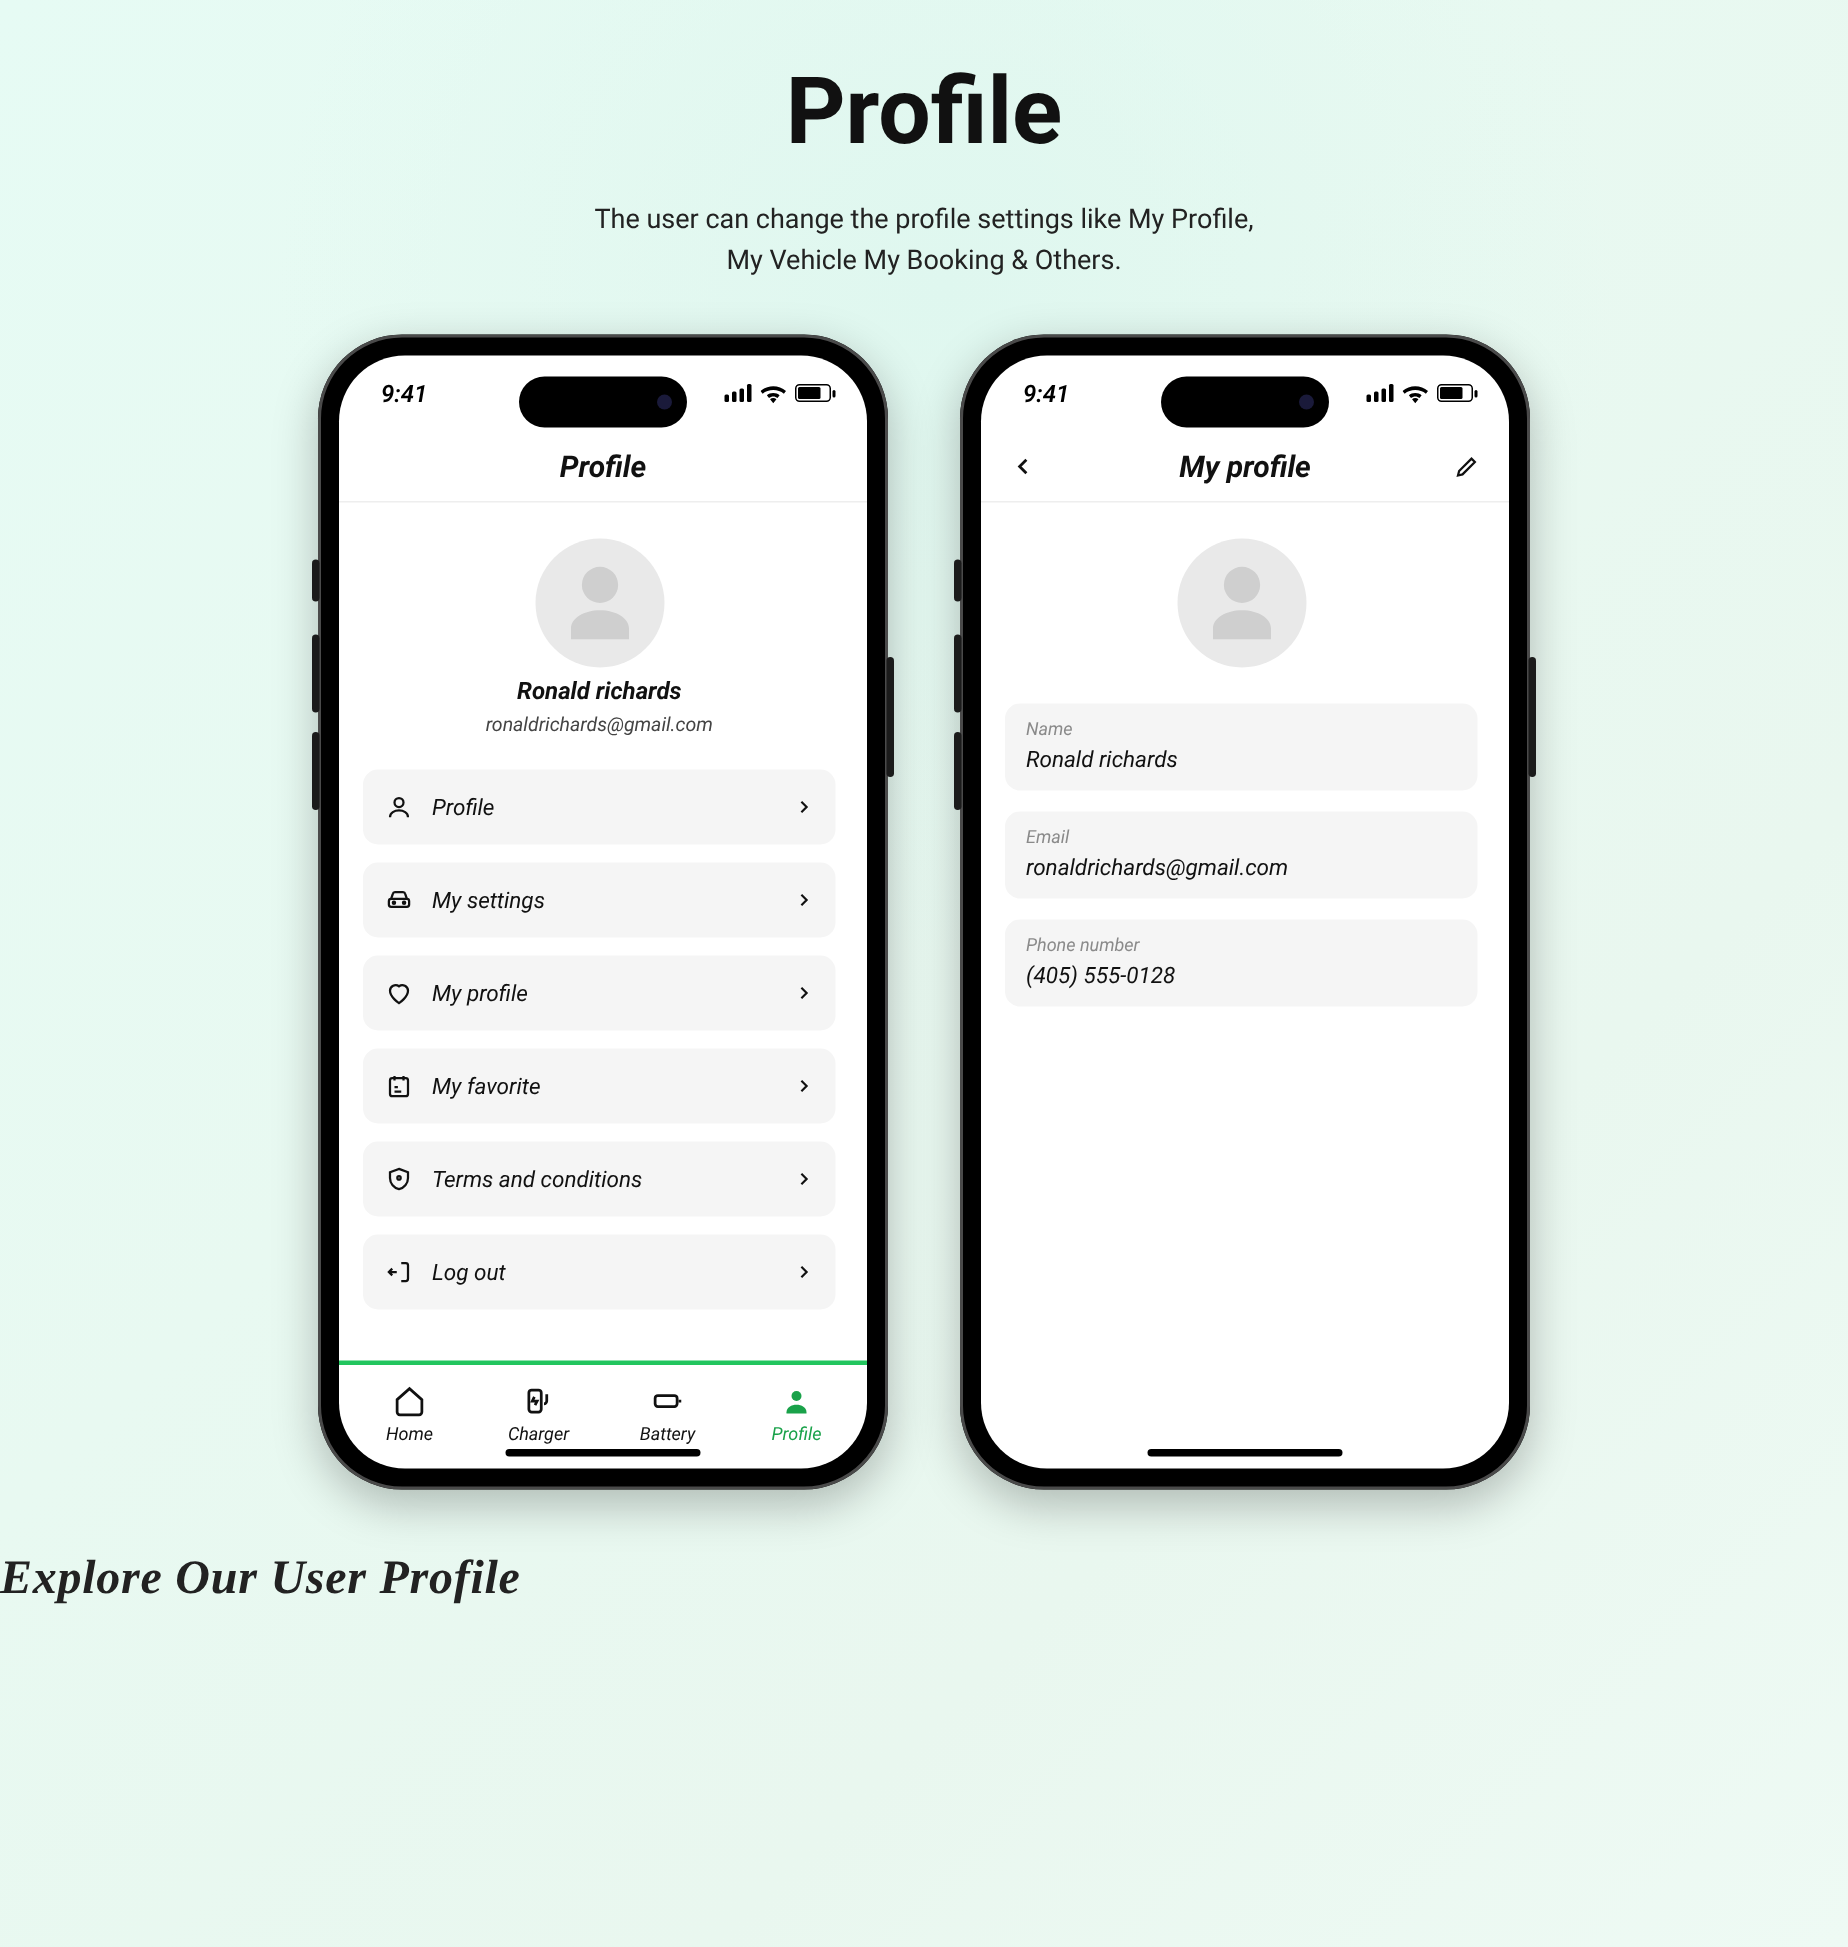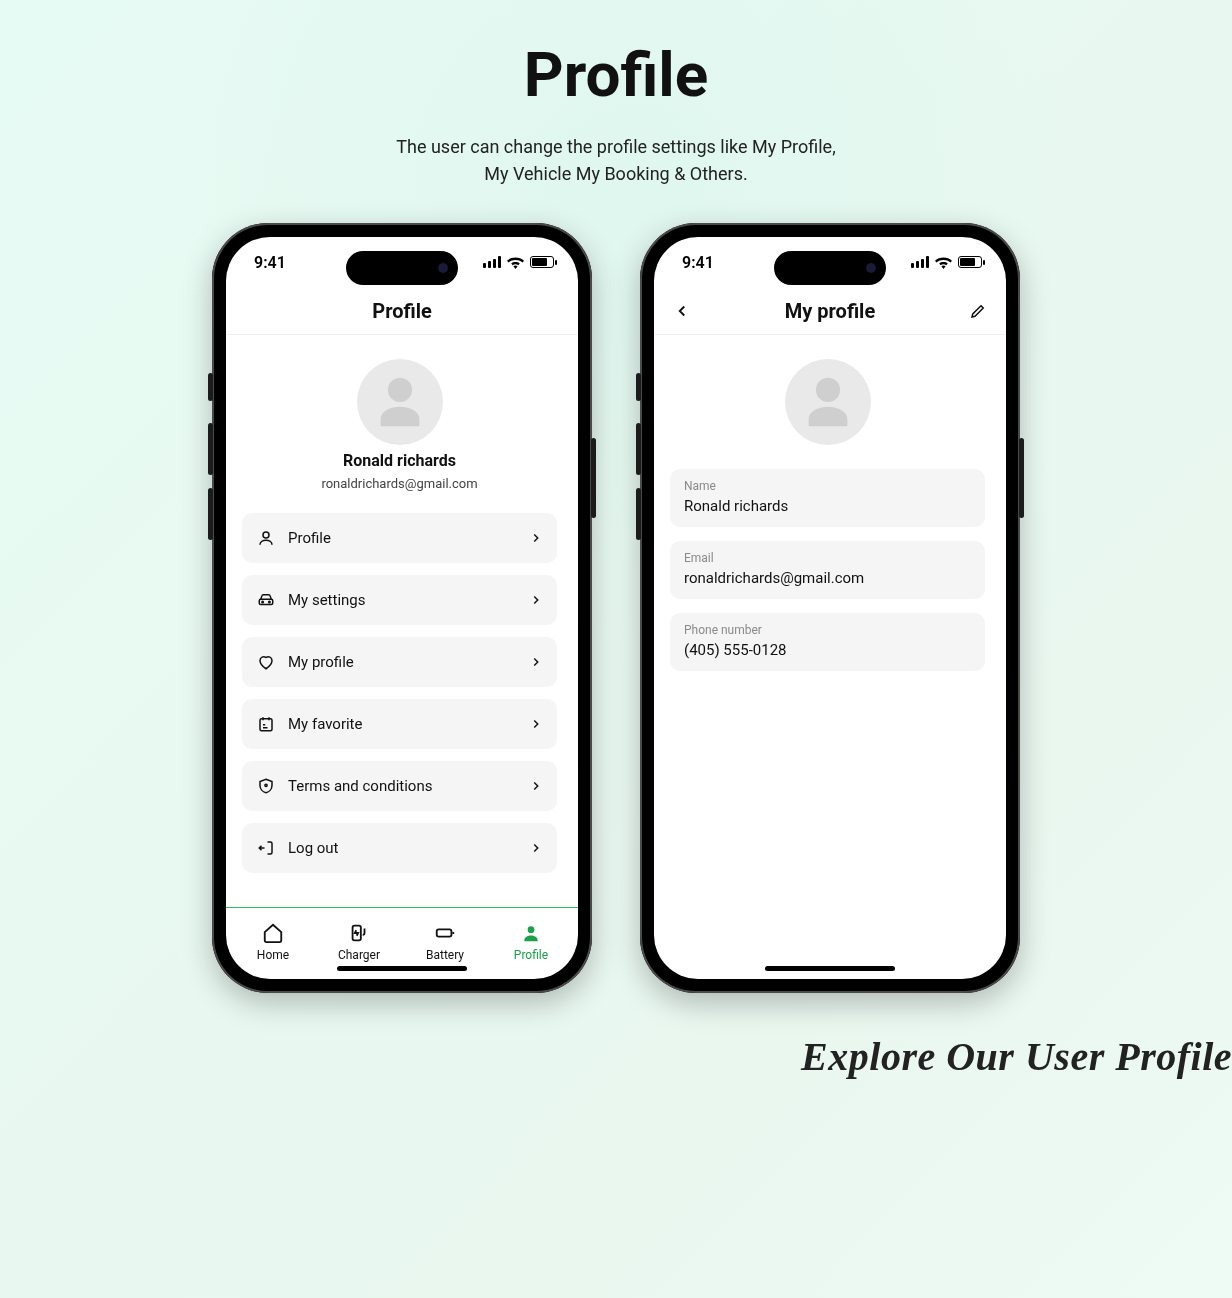--- a/index.html
+++ b/index.html
@@ -34,20 +34,21 @@
     color: #222;
     margin-top: 22px;
     line-height: 1.5;
   }
   .phones {
     position: relative; z-index: 1;
     display: flex;
     justify-content: center;
     gap: 48px;
     margin-top: 36px;
+    font-style: italic;
   }
   .phone {
     width: 380px;
     height: 770px;
     background: #000;
     border-radius: 56px;
     padding: 14px;
     position: relative;
     box-shadow: 0 10px 30px rgba(0,0,0,0.25), inset 0 0 0 2px #4a4a4a;
   }
@@ -125,41 +126,41 @@
   .menu-item {
     background:#f5f5f5; border-radius:10px; height:50px;
     display:flex; align-items:center; padding:0 14px; gap:12px;
     color:#111; font-size:15px;
   }
   .menu-item .mi-icon { width:20px; height:20px; display:flex; align-items:center; justify-content:center; color:#111;}
   .menu-item .mi-label { flex:1; }
   .menu-item .chev { color:#111; }
 
   .tabbar {
-    height:72px; border-top:1px solid #22c55e; display:flex; align-items:center; justify-content:space-around;
+    height:72px; border-top:3px solid #22c55e; display:flex; align-items:center; justify-content:space-around;
     padding:6px 4px 10px 4px;
   }
   .tab { display:flex; flex-direction:column; align-items:center; gap:4px; color:#111; font-size:12px; width:76px;}
   .tab.active { color:#1aa24a; }
   .tab .tic { width:22px; height:22px; display:flex; align-items:center; justify-content:center;}
 
   .field {
     background:#f5f5f5; border-radius:10px; padding:10px 14px 12px 14px; margin-bottom:14px;
   }
   .field .flabel { font-size:12px; color:#8a8a8a; margin-bottom:4px;}
   .field .fval { font-size:15px; color:#111; }
 
   .home-ind {
     position:absolute; bottom:8px; left:50%; transform:translateX(-50%);
     width:130px; height:5px; border-radius:4px; background:#000;
   }
 
   .footer-title{
-    position:relative; z-index:1; text-align:right; margin-top:40px;
-    font-size:40px; font-style:italic; font-weight:600; color:#222;
+    position:relative; z-index:1; text-align:left; margin-top:40px;
+    font-size:32px; font-style:italic; font-weight:600; color:#222;
     font-family: Georgia, "Times New Roman", serif;
     letter-spacing:0.5px;
   }
 
   svg { display:block; }
 </style>
 </head>
 <body>
 
 <div class="bg-circle"></div>

